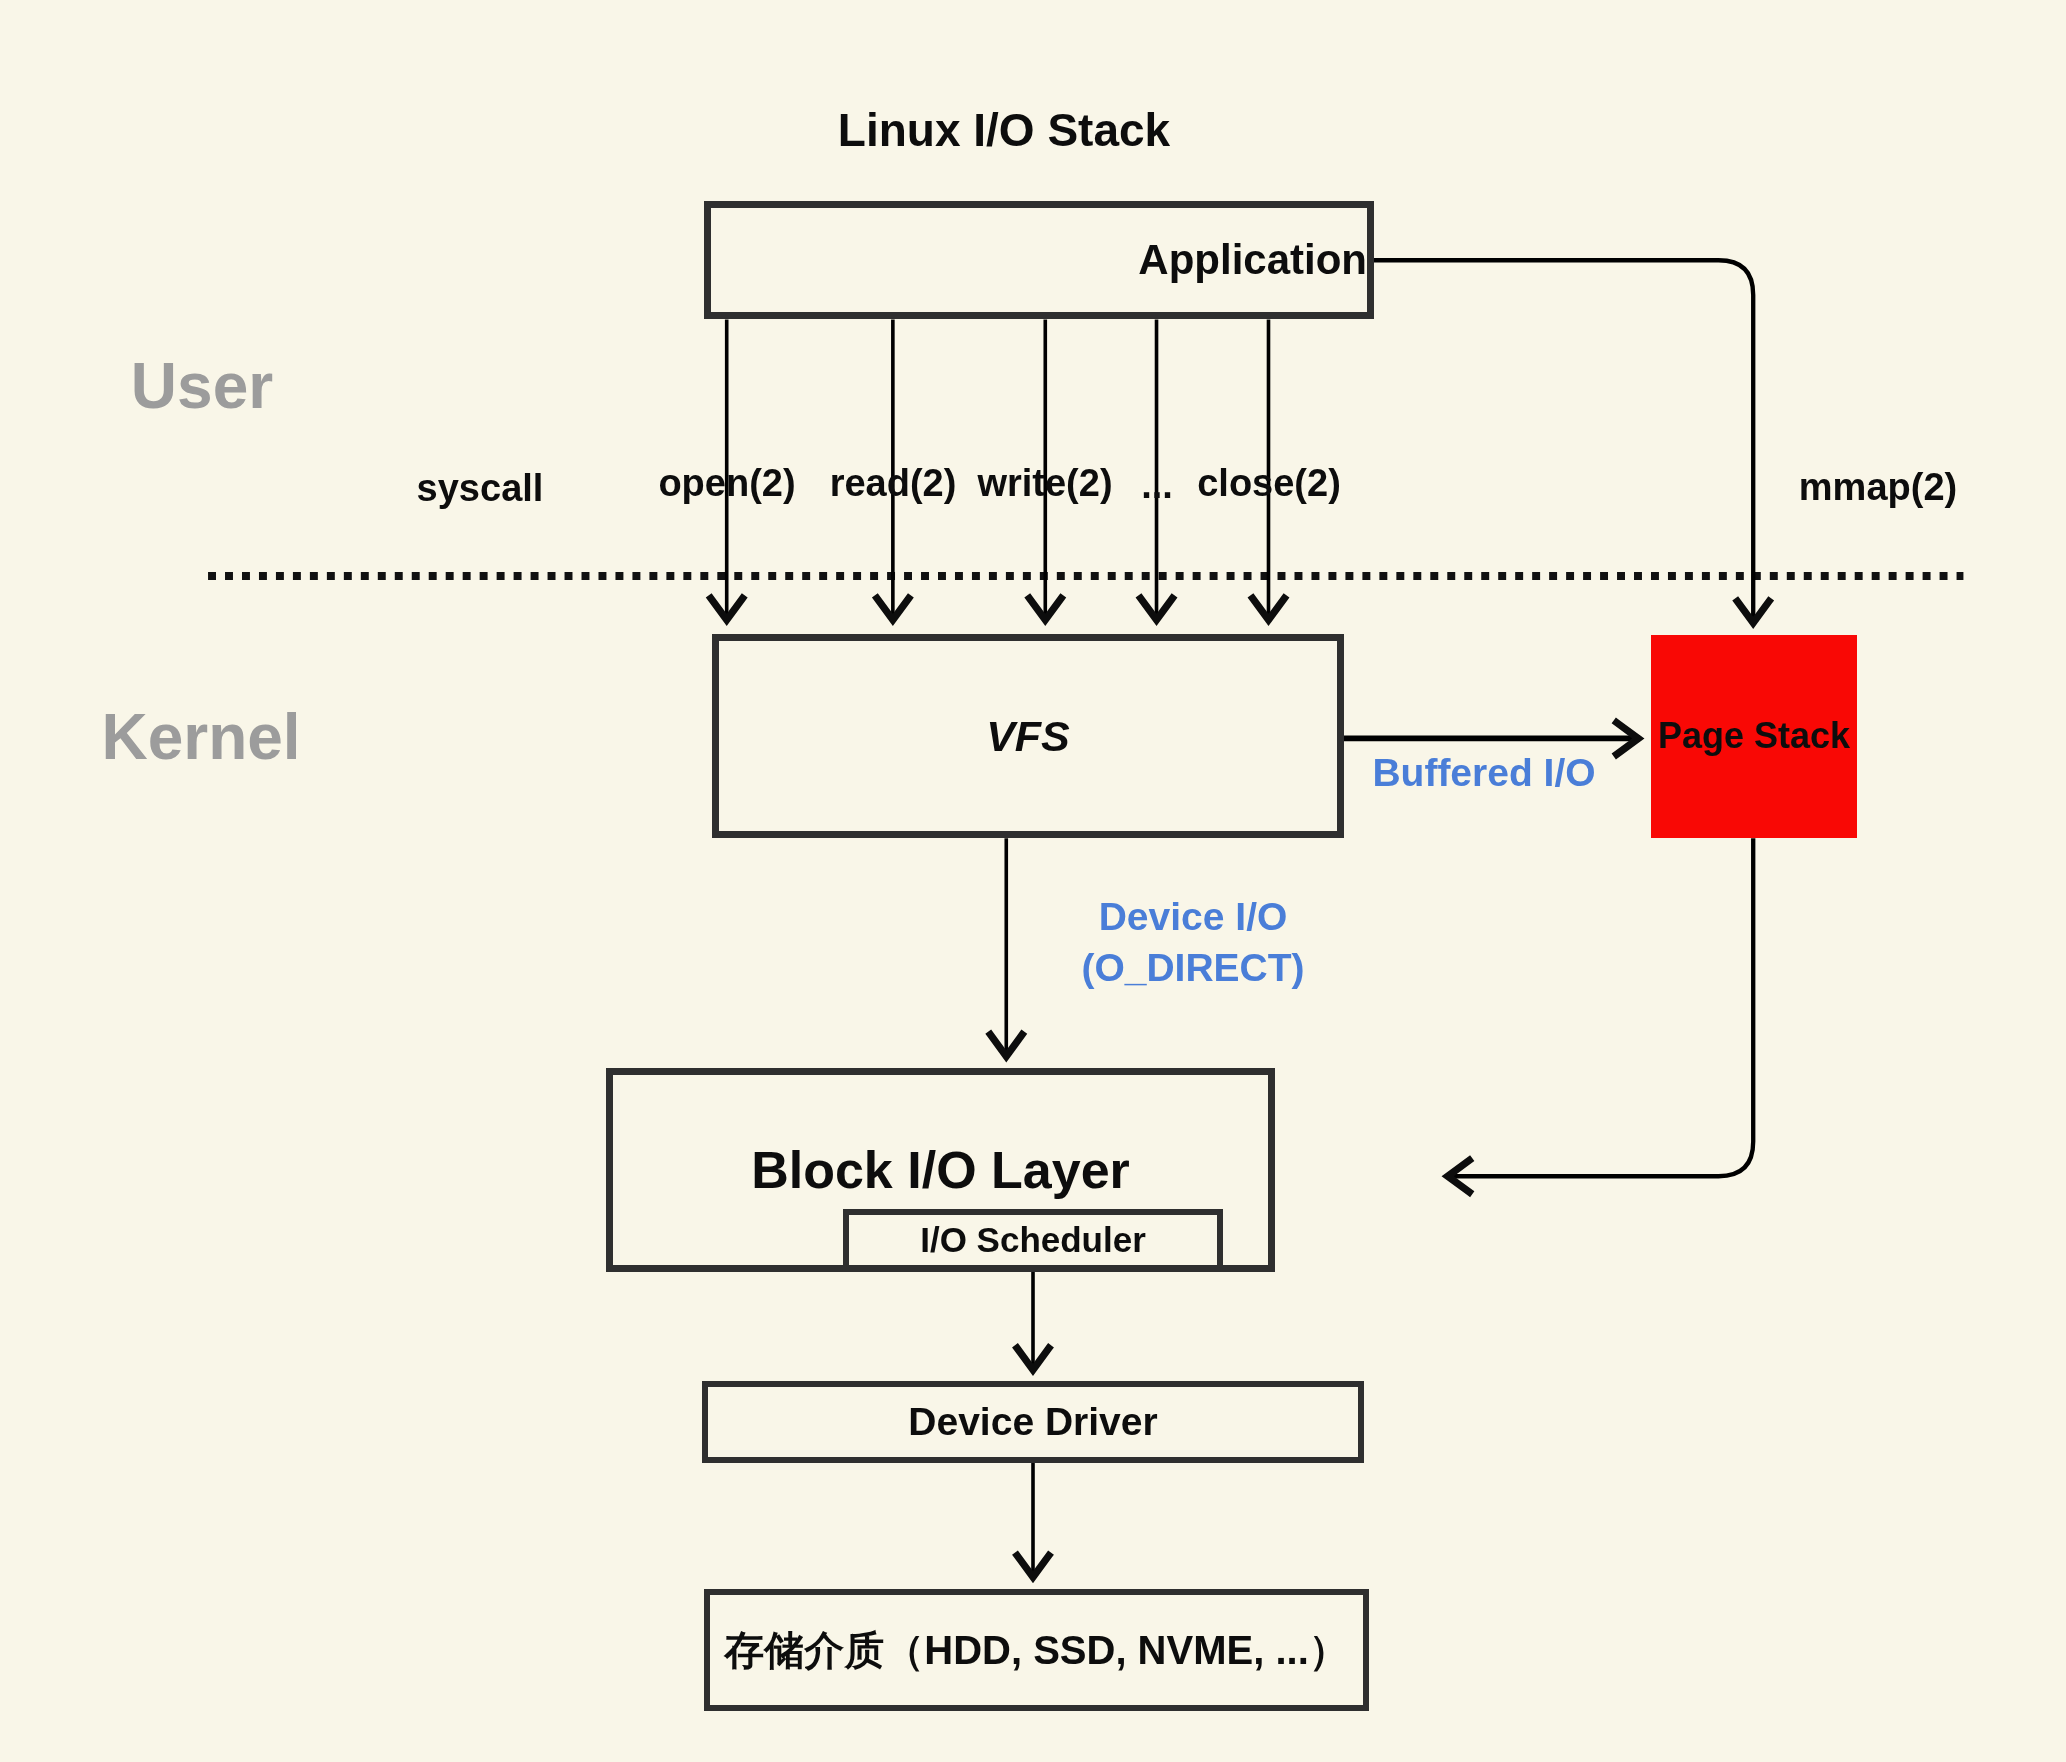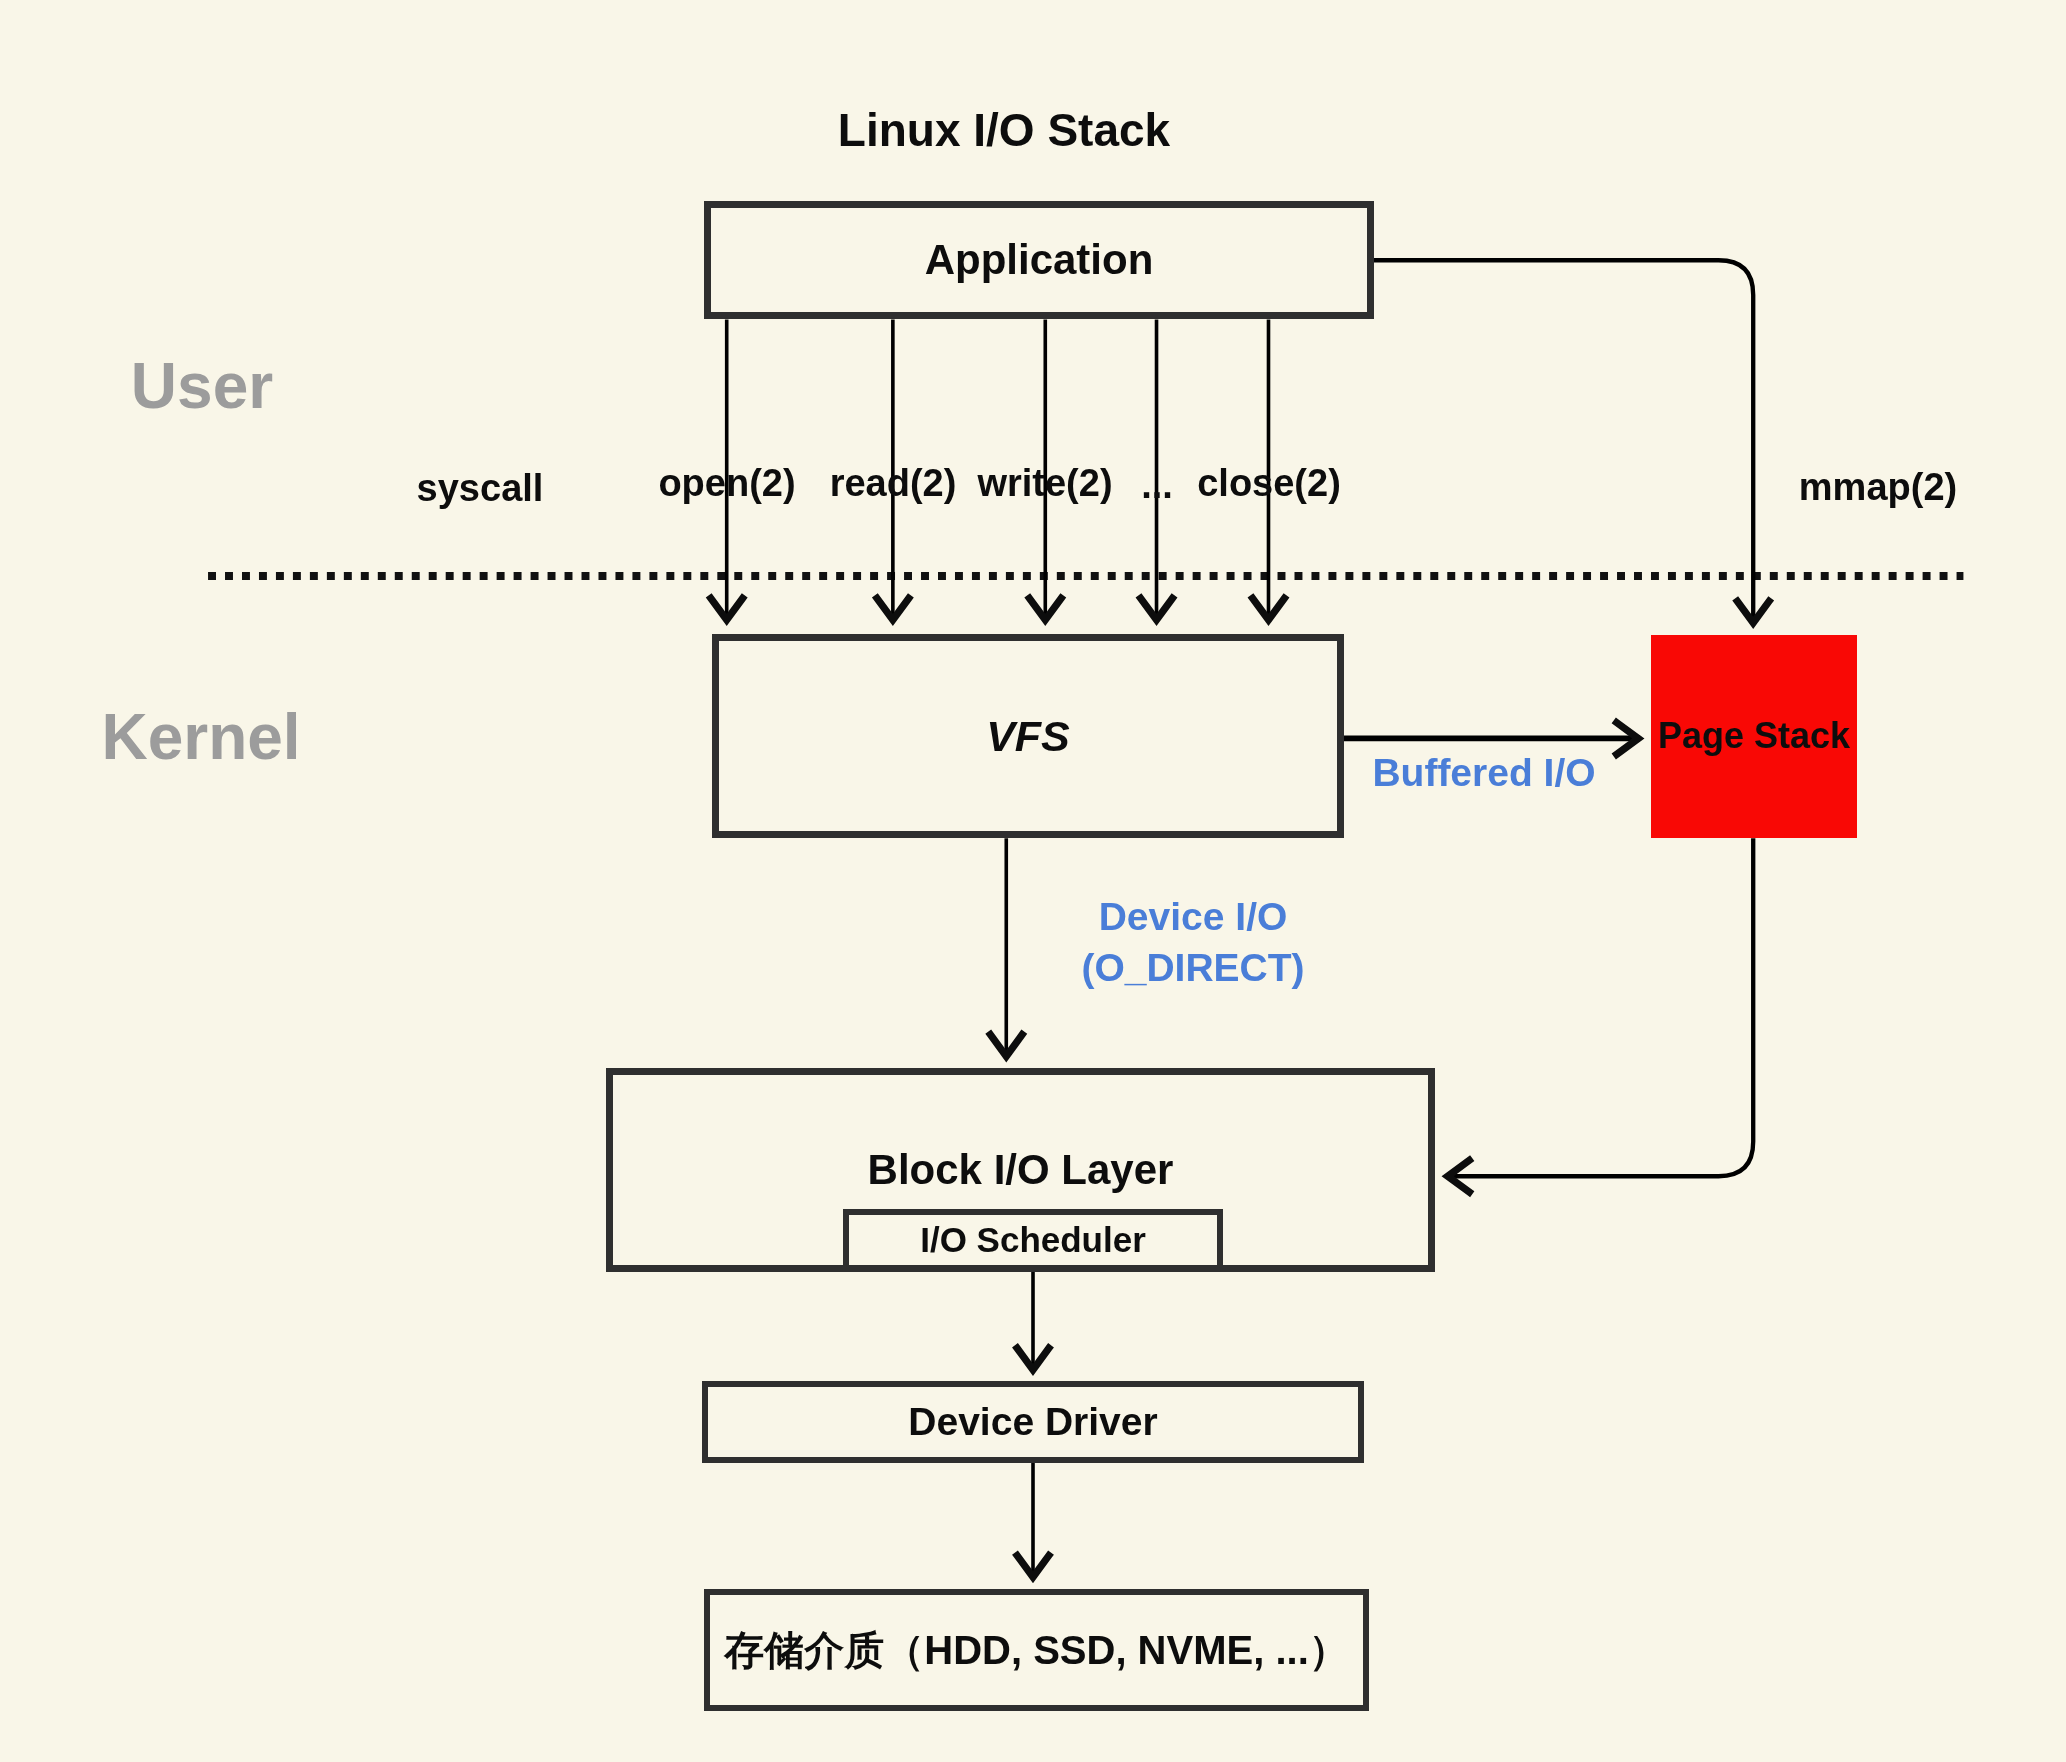--- a/index.html
+++ b/index.html
@@ -15,28 +15,28 @@
   }
   .conn-layer{position:absolute;left:0;top:0;width:2066px;height:1763px;}
   .box{
     position:absolute;
     box-sizing:border-box;
     border:7.2px solid #2f2f2f;
     background:#f9f6e8;
     display:flex;align-items:center;justify-content:center;
     font-weight:bold;color:#0d0d0d;text-align:center;
   }
-  .box-application{left:704px;top:201px;width:670px;height:118px;font-size:42px;}
+  .box-application{left:704px;top:201px;width:670px;height:118px;font-size:42px;justify-content:flex-end;}
   .box-vfs{left:712px;top:634px;width:632px;height:204px;font-size:43px;font-style:italic;}
   .box-pagecache{
     left:1651px;top:635px;width:206px;height:203px;
     background:#f90805;border:none;
     font-size:36px;line-height:1.18;
   }
-  .box-block{left:606px;top:1068px;width:829px;height:204px;font-size:42px;}
+  .box-block{left:606px;top:1068px;width:669px;height:204px;font-size:52px;}
   .box-scheduler{left:843px;top:1209px;width:380px;height:62px;font-size:35px;border-width:6.5px;}
   .box-device{left:702px;top:1381px;width:662px;height:82px;font-size:39px;border-width:6.5px;}
   .box-storage{left:704px;top:1589px;width:665px;height:122px;font-size:40px;line-height:1.22;flex-direction:row;border-width:6.5px;}
   .lbl{
     position:absolute;transform:translate(-50%,-50%);
     font-weight:bold;white-space:nowrap;color:#0d0d0d;
   }
   .lbl-title{left:1004px;top:130px;font-size:46px;text-align:center;}
   .lbl-zone{color:#9c9c9c;font-size:64px;}
   .lbl-user{left:202px;top:386px;}

